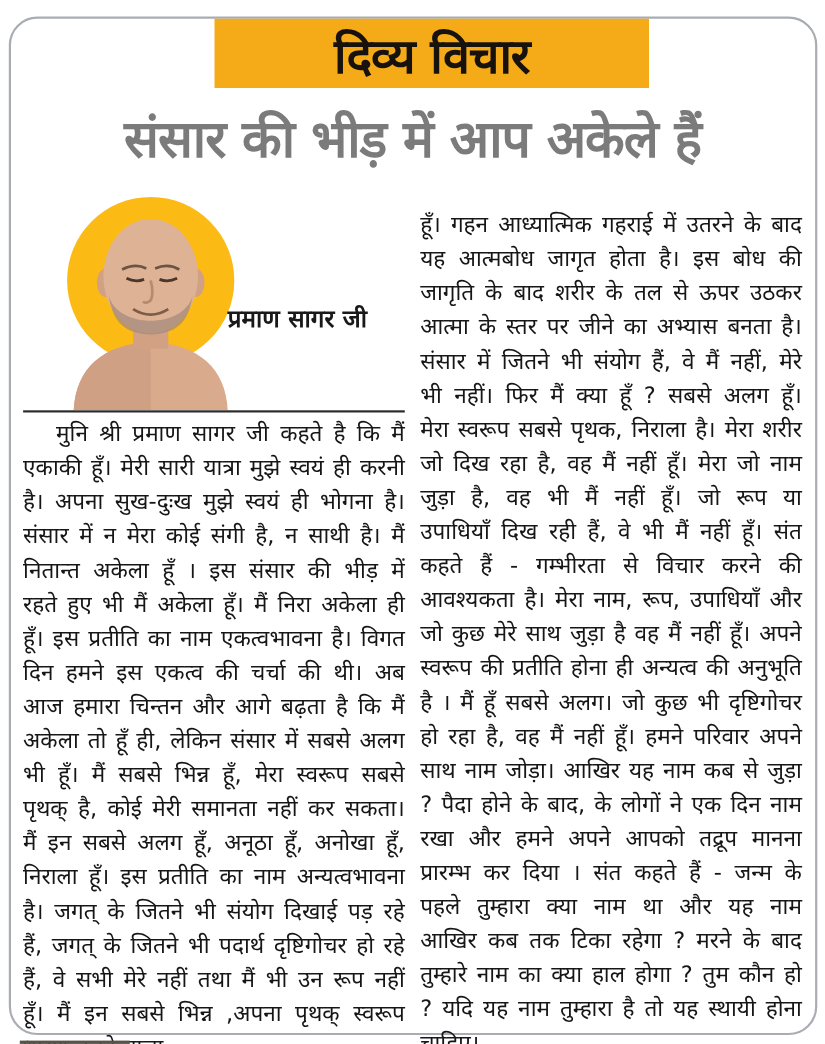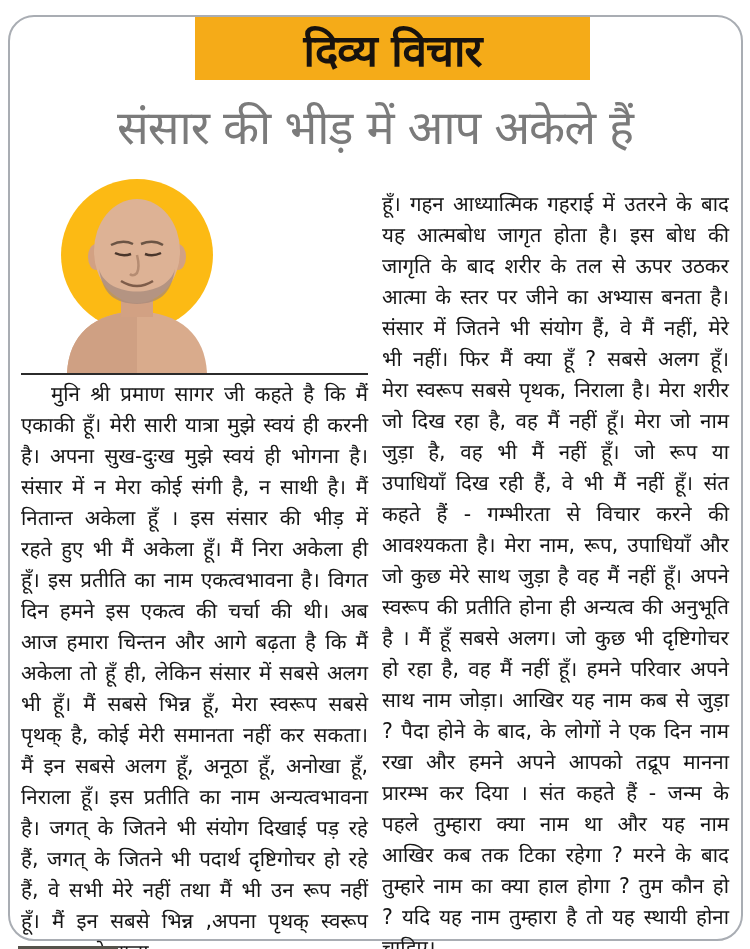--- a/index.html
+++ b/index.html
@@ -8,21 +8,21 @@
 
   .card{position:absolute;left:8px;top:15px;right:7px;bottom:8px;
         border:2px solid #a9adb3;border-radius:26px;background:#ffffff;}
 
   .masthead{position:absolute;left:195px;top:17px;width:395px;height:63px;
             background:#f5ab18;display:flex;align-items:center;justify-content:center;
             z-index:3;}
   .masthead span{font-size:44px;font-weight:bold;color:#17120e;letter-spacing:-1px;}
 
   .headline{position:absolute;left:22px;top:92px;width:706px;text-align:center;
-            font-size:47px;line-height:72px;font-weight:normal;color:#7b7b7b;
+            font-size:47px;line-height:72px;font-weight:bold;color:#7b7b7b;
             letter-spacing:-1px;margin:0;z-index:2;}
 
   .columns{position:absolute;left:21px;top:175px;width:708px;bottom:11px;
            display:flex;gap:14px;z-index:2;}
   .col{flex:1 1 0;min-width:0;}
 
   .photo-block{position:relative;height:198px;overflow:hidden;}
   .photo-circle{position:absolute;left:40px;top:4px;width:152px;height:152px;
                 border-radius:50%;background:#fcba14;}
   .monk-svg{position:absolute;left:28px;top:-2px;width:176px;height:200px;}
@@ -74,20 +74,21 @@
         <path d="M92,71 q12,-5 22,1" stroke="#6b5444" stroke-width="2.5" fill="none"></path>
 
         <path d="M66,80 q8,4 16,1" stroke="#4a362b" stroke-width="2.5" fill="none"></path>
         <path d="M96,81 q8,3 16,-1" stroke="#4a362b" stroke-width="2.5" fill="none"></path>
 
         <path d="M88,82 q3,12 0,18 q-4,4 -7,1" stroke="#b58c72" stroke-width="2.5" fill="none"></path>
 
         <path d="M72,108 q16,10 32,0" stroke="#7e5c49" stroke-width="2.5" fill="none"></path>
       </svg>
       <div class="caption">
+        <div class="name">प्रमाण सागर जी</div>
       </div>
     </div>
     <hr class="rule">
     <p class="body-text left-text">मुनि श्री प्रमाण सागर जी कहते है कि मैं एकाकी हूँ। मेरी सारी यात्रा मुझे स्वयं ही करनी है। अपना सुख-दुःख मुझे स्वयं ही भोगना है। संसार में न मेरा कोई संगी है, न साथी है। मैं नितान्त अकेला हूँ । इस संसार की भीड़ में रहते हुए भी मैं अकेला हूँ। मैं निरा अकेला ही हूँ। इस प्रतीति का नाम एकत्वभावना है। विगत दिन हमने इस एकत्व की चर्चा की थी। अब आज हमारा चिन्तन और आगे बढ़ता है कि मैं अकेला तो हूँ ही, लेकिन संसार में सबसे अलग भी हूँ। मैं सबसे भिन्न हूँ, मेरा स्वरूप सबसे पृथक् है, कोई मेरी समानता नहीं कर सकता। मैं इन सबसे अलग हूँ, अनूठा हूँ, अनोखा हूँ, निराला हूँ। इस प्रतीति का नाम अन्यत्वभावना है। जगत् के जितने भी संयोग दिखाई पड़ रहे हैं, जगत् के जितने भी पदार्थ दृष्टिगोचर हो रहे हैं, वे सभी मेरे नहीं तथा मैं भी उन रूप नहीं हूँ। मैं इन सबसे भिन्न ,अपना पृथक् स्वरूप धारण करने वाला</p>
   </div>
 
   <div class="col">
     <p class="body-text right-text">हूँ। गहन आध्यात्मिक गहराई में उतरने के बाद यह आत्मबोध जागृत होता है। इस बोध की जागृति के बाद शरीर के तल से ऊपर उठकर आत्मा के स्तर पर जीने का अभ्यास बनता है। संसार में जितने भी संयोग हैं, वे मैं नहीं, मेरे भी नहीं। फिर मैं क्या हूँ ? सबसे अलग हूँ। मेरा स्वरूप सबसे पृथक, निराला है। मेरा शरीर जो दिख रहा है, वह मैं नहीं हूँ। मेरा जो नाम जुड़ा है, वह भी मैं नहीं हूँ। जो रूप या उपाधियाँ दिख रही हैं, वे भी मैं नहीं हूँ। संत कहते हैं - गम्भीरता से विचार करने की आवश्यकता है। मेरा नाम, रूप, उपाधियाँ और जो कुछ मेरे साथ जुड़ा है वह मैं नहीं हूँ। अपने स्वरूप की प्रतीति होना ही अन्यत्व की अनुभूति है । मैं हूँ सबसे अलग। जो कुछ भी दृष्टिगोचर हो रहा है, वह मैं नहीं हूँ। हमने परिवार अपने साथ नाम जोड़ा। आखिर यह नाम कब से जुड़ा ? पैदा होने के बाद, के लोगों ने एक दिन नाम रखा और हमने अपने आपको तद्रूप मानना प्रारम्भ कर दिया । संत कहते हैं - जन्म के पहले तुम्हारा क्या नाम था और यह नाम आखिर कब तक टिका रहेगा ? मरने के बाद तुम्हारे नाम का क्या हाल होगा ? तुम कौन हो ? यदि यह नाम तुम्हारा है तो यह स्थायी होना चाहिए।</p>
   </div>
 

